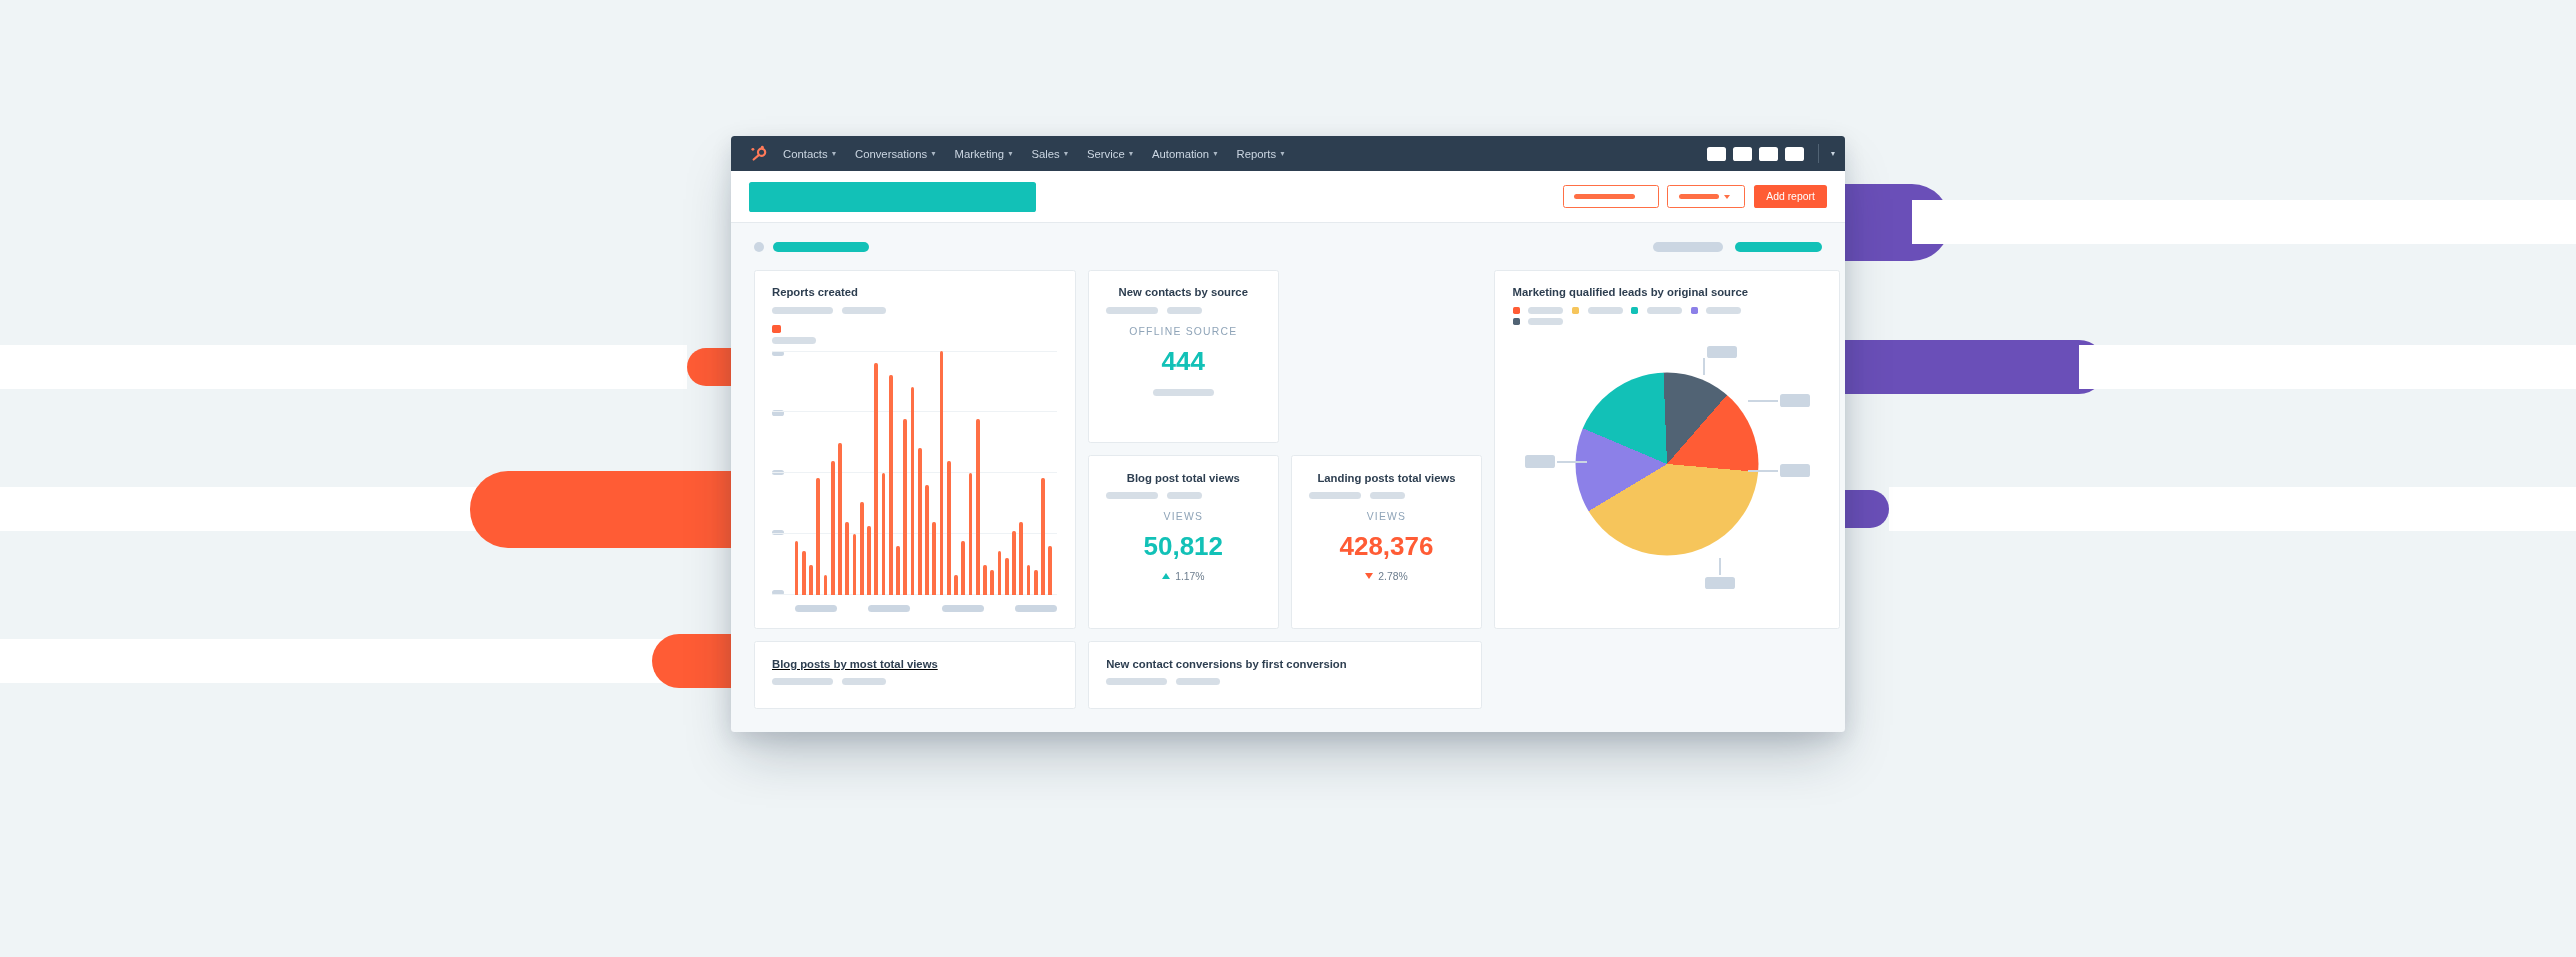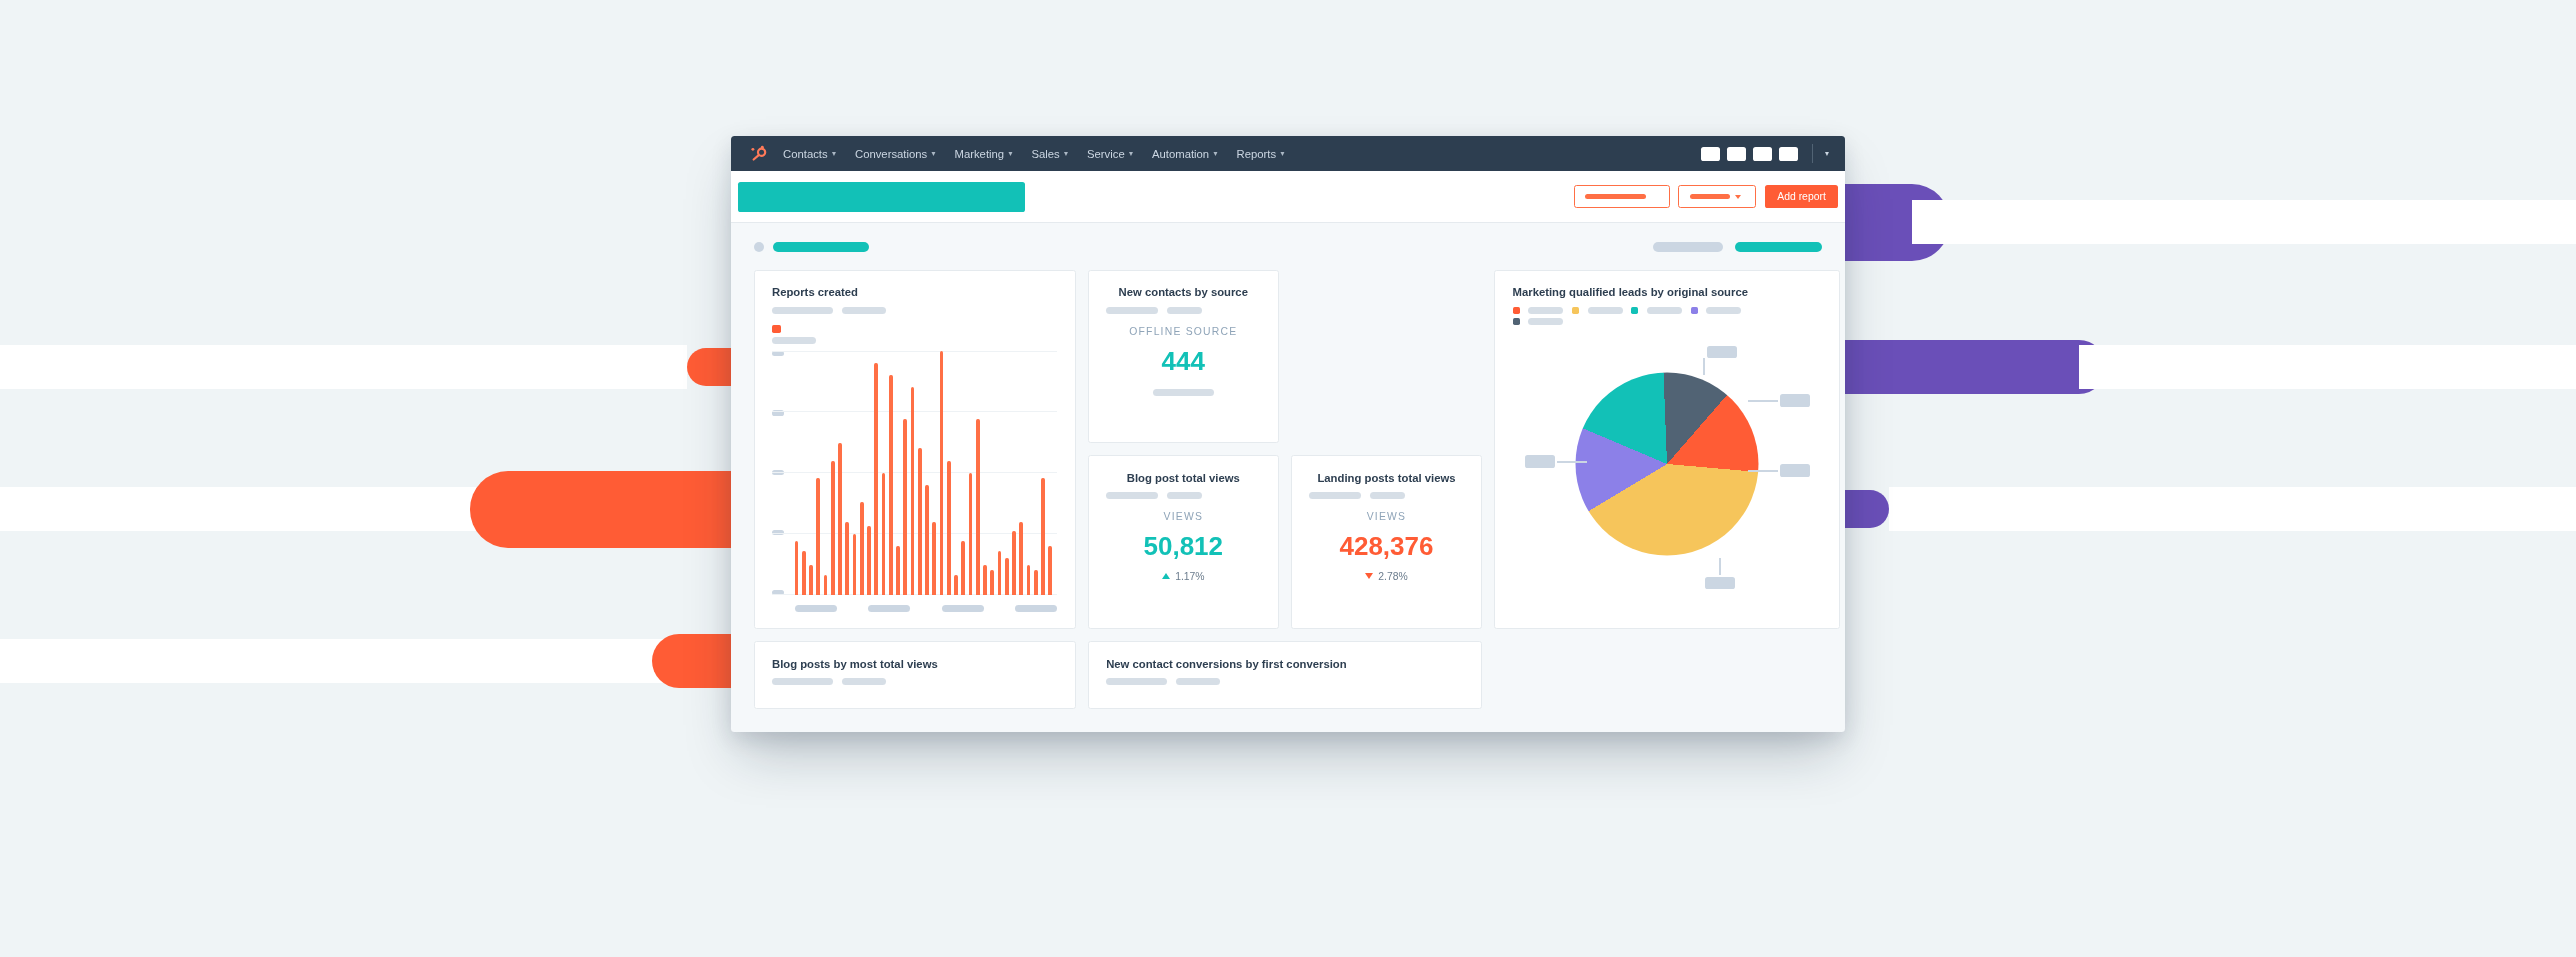--- a/index.html
+++ b/index.html
@@ -44,21 +44,21 @@
     border-radius: 3.5px;
     overflow: hidden;
   }
 
   
   .topnav {
     height: 35px;
     background: #2d3e50;
     display: flex;
     align-items: center;
-    padding: 0 16px 0 19px;
+    padding: 0 10px 0 19px;
     color: #cbd6e2;
     font-size: 11.3px;
   }
   .logo {
     width: 17.4px; height: 17.4px;
     display: inline-flex; align-items: center; justify-content: center;
     margin-right: 15.7px;
   }
   .logo svg { display:block; }
   .nav-menu { display: flex; gap: 19px; }
@@ -70,21 +70,21 @@
   }
   .nav-divider { width:0.9px; height:19px; background:#516374; margin:0 5.2px 0 7px; }
 
   
   .subheader {
     height: 52px;
     background: #ffffff;
     border-bottom: 0.9px solid #e5eaee;
     display: flex;
     align-items: center;
-    padding: 0 7px;
+    padding: 0 18px;
   }
   .title-block {
     width: 287px; height: 30px; background: #12c1b7; border-radius: 2.6px;
   }
   .subheader-right { margin-left: auto; display: flex; align-items: center; gap: 8.7px; }
   .outline-btn {
     height: 22.6px; border: 0.9px solid #ff6f45; border-radius: 2.6px;
     display: flex; align-items: center; padding: 0 10.4px; gap: 5.2px;
     cursor: pointer;
   }
@@ -171,21 +171,21 @@
   .pie {
     position:absolute; left:50%; top:50%; transform:translate(-50%,-50%);
     width:183px; height:183px; border-radius:50%;
   }
   .pie-label {
     position:absolute; width:30px; height:12.2px; background:#cbd6e2; border-radius:2.6px;
   }
   .pie-line { position:absolute; background:#cbd6e2; }
 
   
-  .c-bottom1 { grid-column:1; }
+  .c-bottom1 { grid-column:1;text-decoration:underline; }
   .c-bottom2 { grid-column:2 / span 2; }
   .c-bottom3 { grid-column:4; }
   .card.short { padding-bottom:22.6px; }
 
 </style>
 </head>
 <body>
 
 <div class="pill-row left-row" style="left:0; width:783px; top:345px;">
   <div class="bar"></div>

